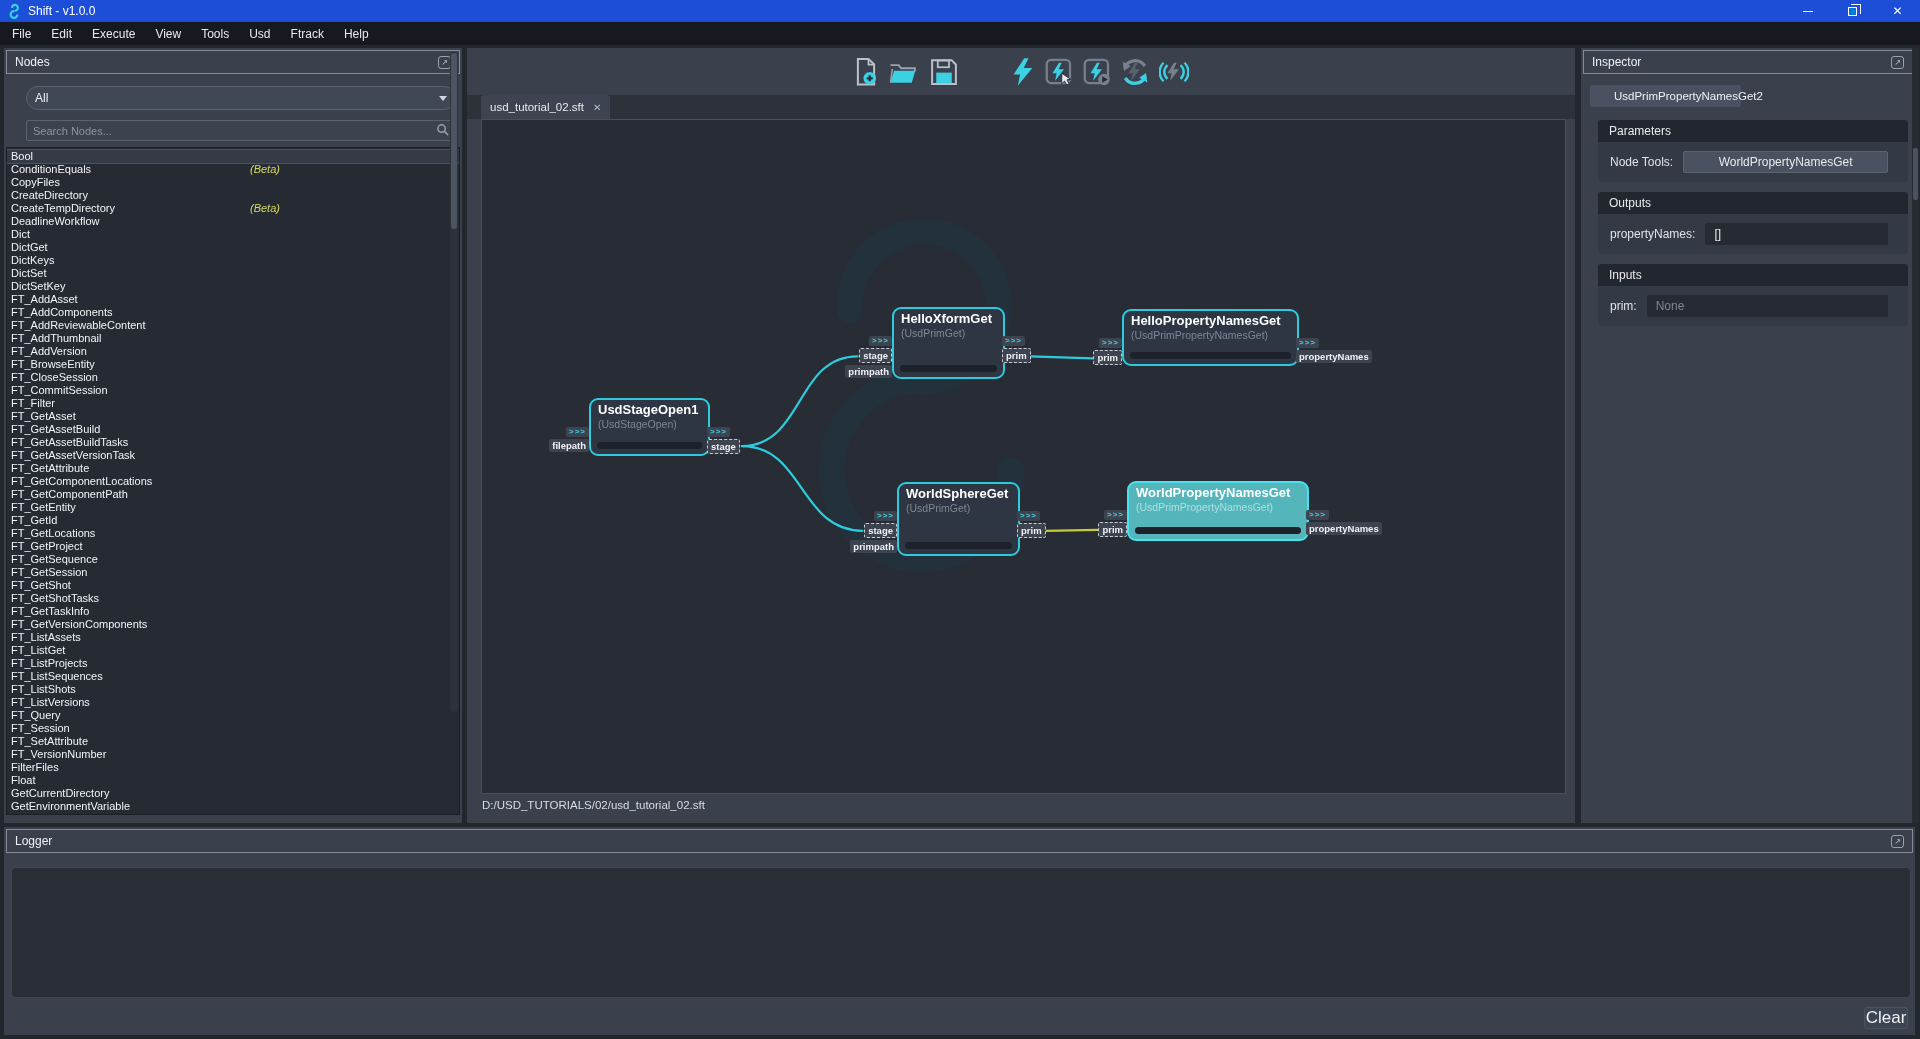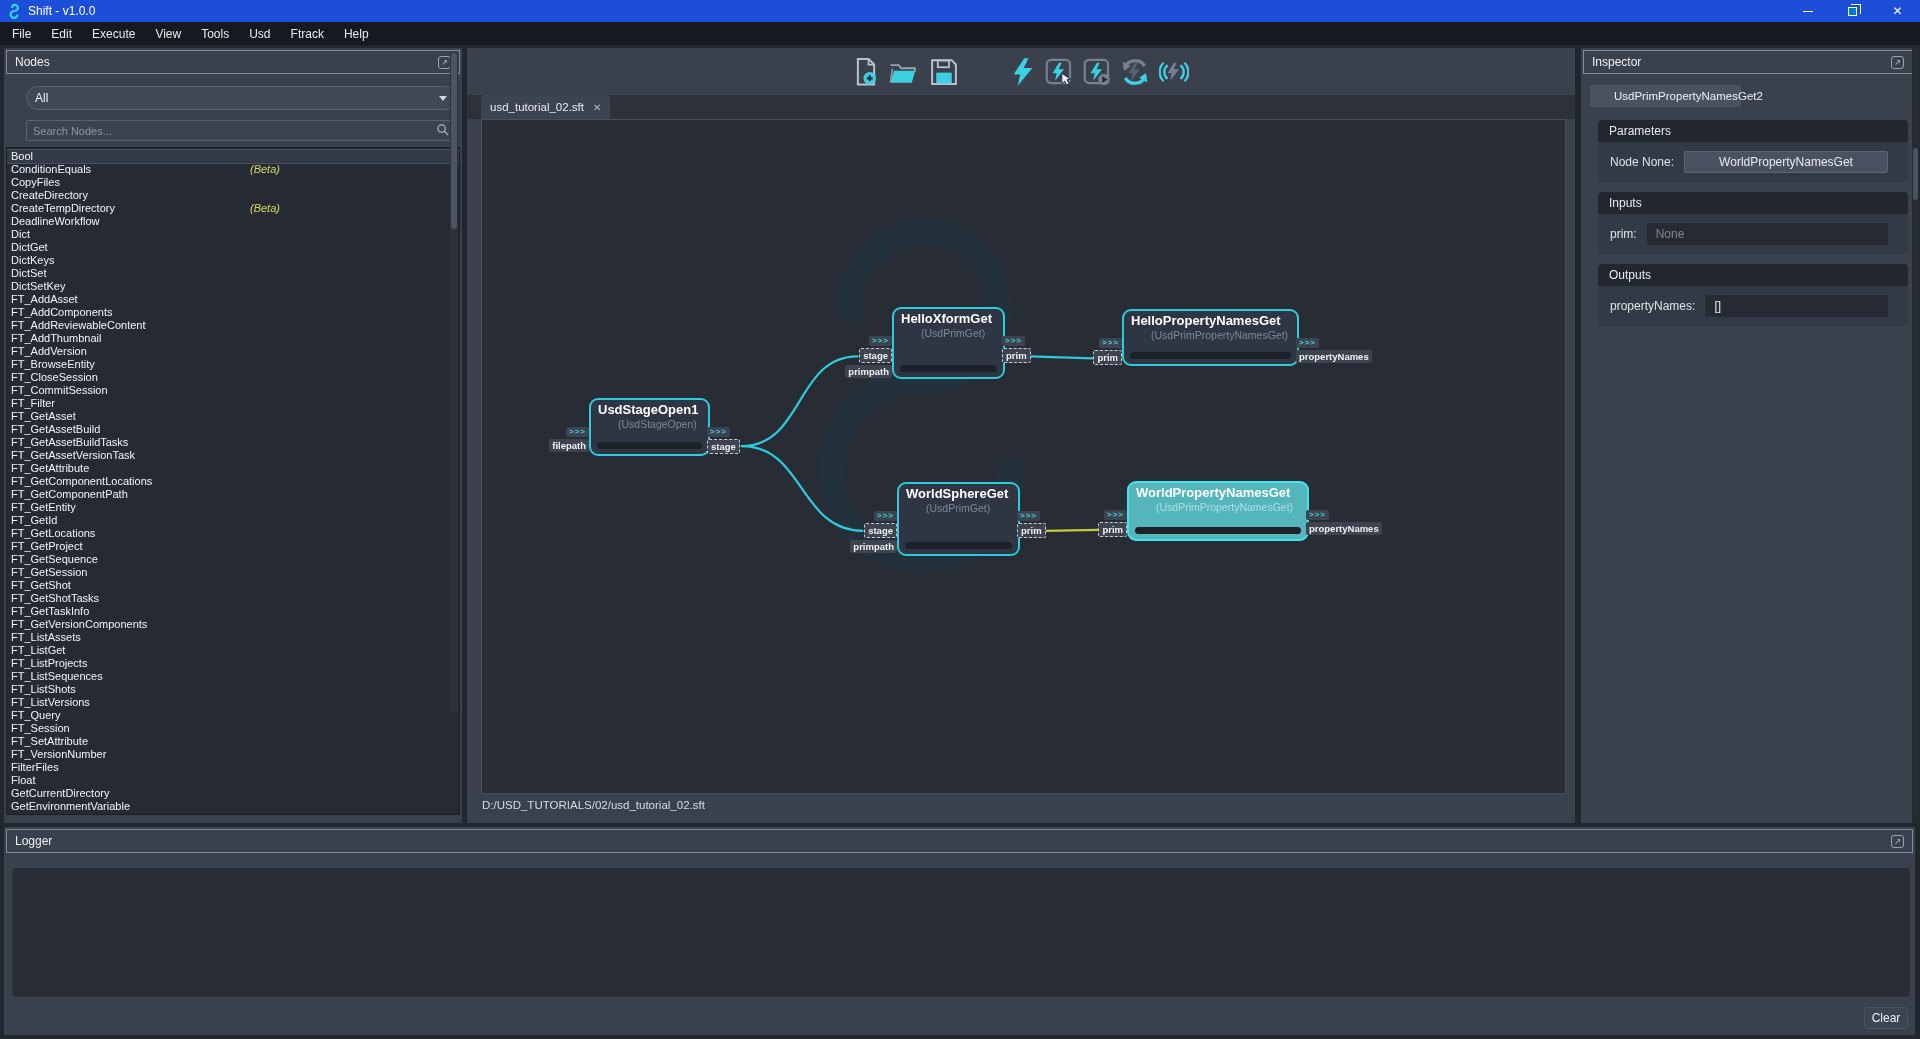--- a/index.html
+++ b/index.html
@@ -62,21 +62,21 @@
   .tab .close { margin-left:9px; color:#b6bdc8; font-size:10px; }
   #canvas { position:absolute; left:14px; top:71px; width:1085px; height:675px; background:#272c35; border:1px solid #4a5059; }
   #wires { position:absolute; left:0; top:0; width:100%; height:100%; }
   .statusbar { position:absolute; left:0; bottom:0; width:100%; height:32px; color:#d8dde3; font-size:11.5px;
     line-height:29px; padding-left:15px; }
 
   
   .gnode { position:absolute; background:#2e3543; border:2px solid #2ecbdc; border-radius:9px; }
   .gnode.selected { background:#54b6bb; border-color:#46e2ef; }
   .gnode .ntitle { padding:3px 7px 0; font-size:13px; font-weight:bold; color:#fff; white-space:nowrap; line-height:1.15; }
-  .gnode .nsub { padding:0 7px; font-size:10.5px; color:#7e8795; white-space:nowrap;margin-left:20px; }
+  .gnode .nsub { padding:0 7px; font-size:10.5px; color:#7e8795; white-space:nowrap; }
   .gnode.selected .nsub { color:rgba(225,248,248,.62); }
   .gnode .nstrip { position:absolute; left:6px; right:6px; bottom:5px; height:7px; background:#1d212a; border-radius:4px; }
   .ports { position:absolute; top:27px; display:flex; flex-direction:column; gap:2px; }
   .ports.in { right:100%; margin-right:2px; align-items:flex-end; }
   .ports.out { left:100%; margin-left:-1px; align-items:flex-start; }
   .chevrons { font-size:8px; font-weight:bold; color:#41cfe0; background:#3d4450; padding:0 3px 1px; border-radius:2px; letter-spacing:1px; }
   .pbadge { font-size:9.5px; font-weight:bold; color:#f0f2f5; background:#3d4450; padding:1px 3px; border-radius:2px; white-space:nowrap; }
   .pbadge.dashed { border:1px dashed #c6cdd8; }
 
   
@@ -93,21 +93,21 @@
   .insp-field.editable { background:#4a5262; border:1px solid #5d6573; justify-content:center; padding-left:0; }
   .insp-field.muted { color:#7d8592; }
   .insp-scroll { position:absolute; left:1912px; top:48px; width:7px; height:775px; background:#262a31; }
   .insp-scroll .thumb { position:absolute; left:1px; top:100px; width:5px; height:52px; background:#4a5160; border-radius:2px; }
 
   
   #logger-panel { left:4px; top:827px; width:1911px; height:208px; }
   .logger-content { position:absolute; left:7px; top:40px; width:1900px; height:131px; background:#282d36;
     border:1px solid #3e4450; border-radius:5px; }
   .clear-btn { position:absolute; right:7px; bottom:6px; width:44px; height:22px; background:#3d4452;
-    border:1px solid #4a5160; border-radius:3px; color:#eef0f4; font-size:12px;
+    border:1px solid #4a5160; border-radius:3px; color:#eef0f4; font-size:17px;
     display:flex; align-items:center; justify-content:center; }
 </style>
 </head>
 <body>
 
 <div id="app">
 
   <div class="titlebar">
     <span class="logo">
       <svg width="13" height="17" viewBox="0 0 16 19">
@@ -358,38 +358,38 @@
   <div class="panel" id="inspector-panel">
     <div class="panel-header">
       <span>Inspector</span>
       <span class="float-icon">↗</span>
     </div>
     <div class="insp-badge">UsdPrimPropertyNamesGet2</div>
     <div class="insp-sections" id="insp-sections">
         <div class="insp-section">
           <div class="insp-section-header">Parameters</div>
           <div class="insp-row">
-            <span class="insp-label">Node None:</span>
+            <span class="insp-label">Node Tools:</span>
             <span class="insp-field editable">WorldPropertyNamesGet</span>
+          </div>
+        </div>
+        <div class="insp-section">
+          <div class="insp-section-header">Outputs</div>
+          <div class="insp-row">
+            <span class="insp-label">propertyNames:</span>
+            <span class="insp-field">[]</span>
           </div>
         </div>
         <div class="insp-section">
           <div class="insp-section-header">Inputs</div>
           <div class="insp-row">
             <span class="insp-label">prim:</span>
             <span class="insp-field muted">None</span>
           </div>
         </div>
-        <div class="insp-section">
-          <div class="insp-section-header">Outputs</div>
-          <div class="insp-row">
-            <span class="insp-label">propertyNames:</span>
-            <span class="insp-field">[]</span>
-          </div>
-        </div>
       </div>
   </div>
   <div class="insp-scroll">
       <div class="thumb"></div>
     </div>
 
   <div class="panel" id="logger-panel">
     <div class="panel-header">
       <span>Logger</span>
       <span class="float-icon">↗</span>

